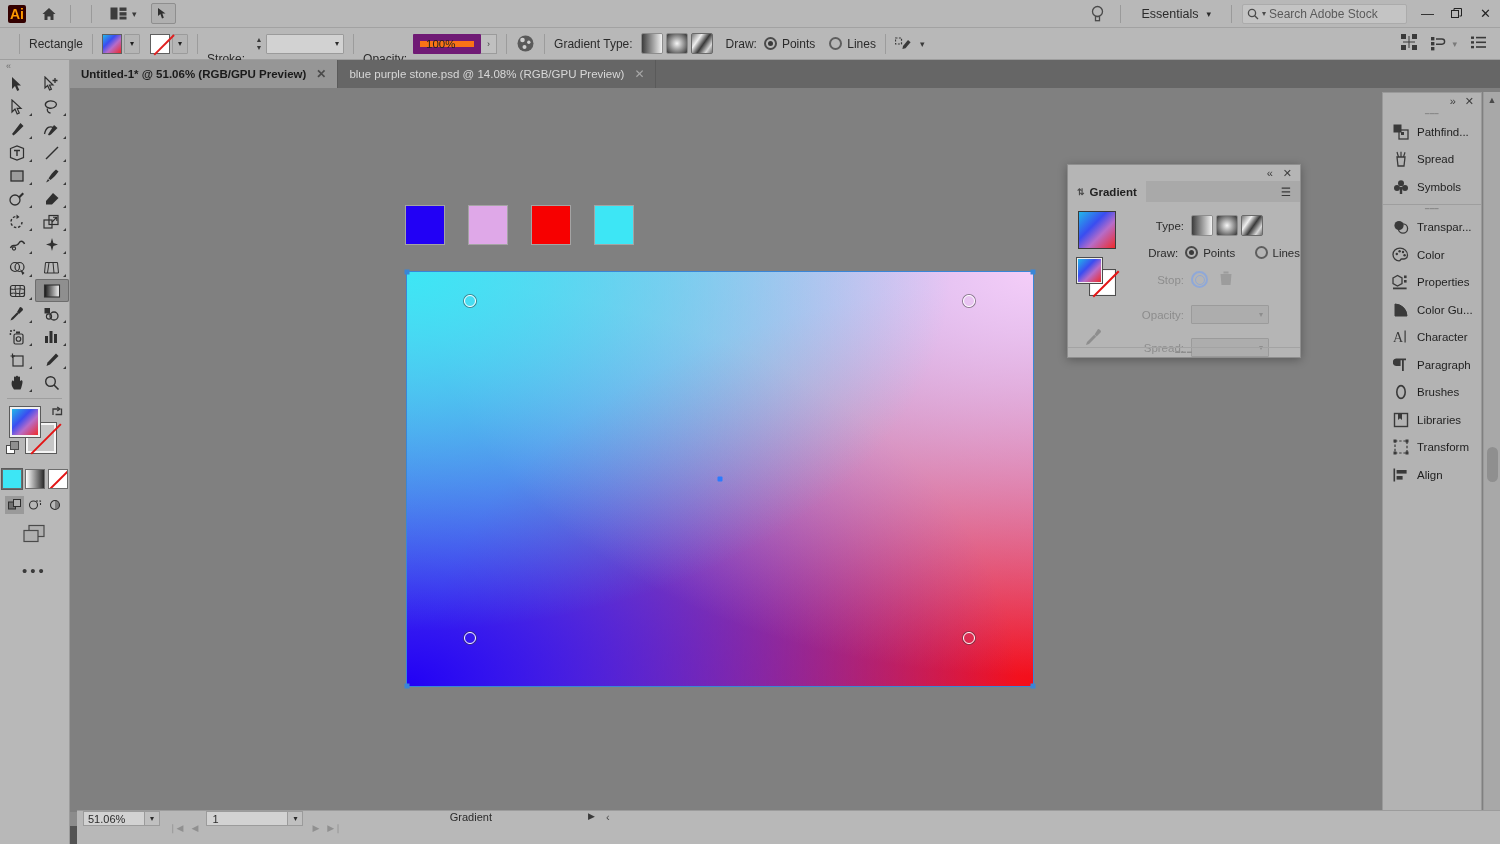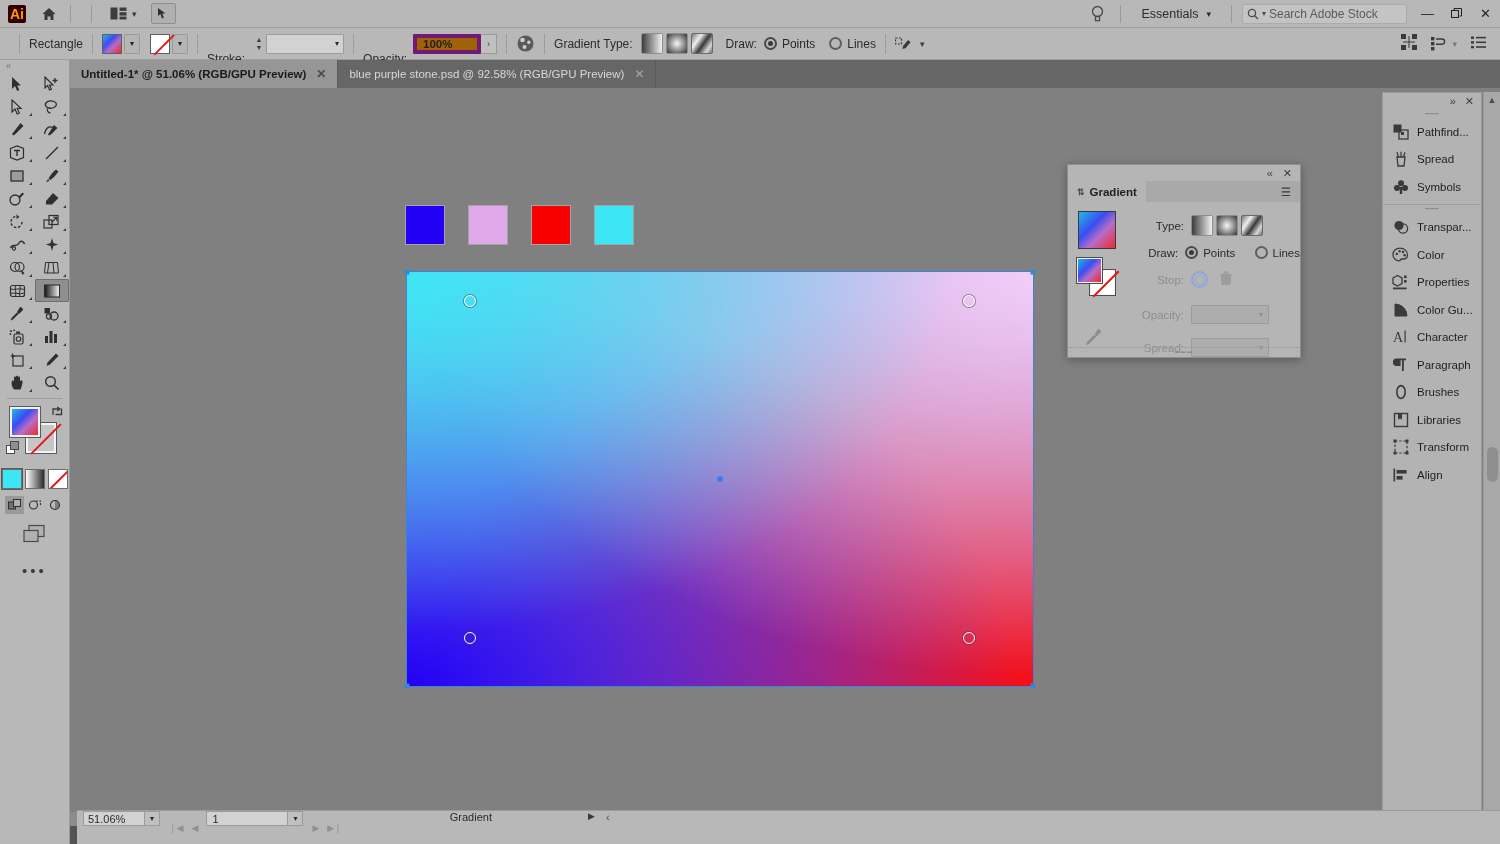--- a/index.html
+++ b/index.html
@@ -78,22 +78,22 @@
     width:16px;height:20px;display:flex;align-items:center;justify-content:center;
     border:1px solid #9b9b9b;background:#b5b5b5;margin-left:2px;border-radius:1px;
   }
   .stepper { display:flex;flex-direction:column;width:14px;height:20px;justify-content:center;align-items:center;gap:3px; }
   .sel-field {
     height:20px; background:#d2d2d2; border:1px solid #9b9b9b; border-radius:1px;
     display:flex; align-items:center; padding:0 4px; font-size:11.5px; color:#2b2b2b;
   }
   .sel-field .cv { margin-left:auto; padding-left:6px; }
   .opacity-field {
-    height:20px; background:#a16207; border:4px solid #701a75; border-radius:1px;
-    display:flex;align-items:center; padding:0 6px; font-size:11.5px; width:68px;font-weight:bold;
+    height:20px; background:#f97316; border:7px solid #701a75; border-radius:1px;
+    display:flex;align-items:center; padding:0 6px; font-size:11.5px; width:68px;
   }
   .opacity-arrow{width:16px;height:20px;border:1px solid #9b9b9b;border-left:0;background:#c0c0c0;display:flex;align-items:center;justify-content:center;}
   .gtype-group { display:flex; gap:3px; }
   .gtype-btn { width:22px;height:21px;border:1px solid #8d8d8d;border-radius:2px;overflow:hidden; background:#b0b0b0; }
   .gtype-btn.active { border-color:#6a6a6a; box-shadow:inset 0 0 0 1px #9a9a9a; background:#9e9e9e; }
   .gtype-lin { width:100%;height:100%;background:linear-gradient(90deg,#3d3d3d,#f2f2f2); }
   .gtype-rad { width:100%;height:100%;background:radial-gradient(circle at 50% 50%,#f7f7f7 0%,#3d3d3d 95%); }
   .gtype-free { width:100%;height:100%;background:linear-gradient(125deg,#7a7a7a 0%,#efefef 30%,#3a3a3a 55%,#d8d8d8 80%,#6d6d6d 100%); }
   .radio { width:13px;height:13px;border-radius:50%;border:2px solid #4a4a4a; display:inline-block; position:relative; }
   .radio.on:after{content:"";position:absolute;inset:2px;border-radius:50%;background:#3a3a3a;}
@@ -439,21 +439,21 @@
       </div>
     </div>
   </div>
 
   <div class="tabbar">
     <div class="tab active">
       <span>Untitled-1* @ 51.06% (RGB/GPU Preview)</span>
       <span class="x">✕</span>
     </div>
     <div class="tab">
-      <span>blue purple stone.psd @ 92.58% (RGB/GPU Preview)</span>
+      <span>blue purple stone.psd @ 14.08% (RGB/GPU Preview)</span>
       <span class="x">✕</span>
     </div>
   </div>
 
   <div class="toolbar">
     <div class="tb-handle">«</div>
     <div class="tool-grid">
       <div class="tool">
           <svg width="14" height="16" viewBox="0 0 14 16">
             <path d="M2 1 L2 13 L5 10 L7.2 15 L9.3 14 L7.2 9.4 L11 9.4 Z" fill="#2f2f2f"></path>

